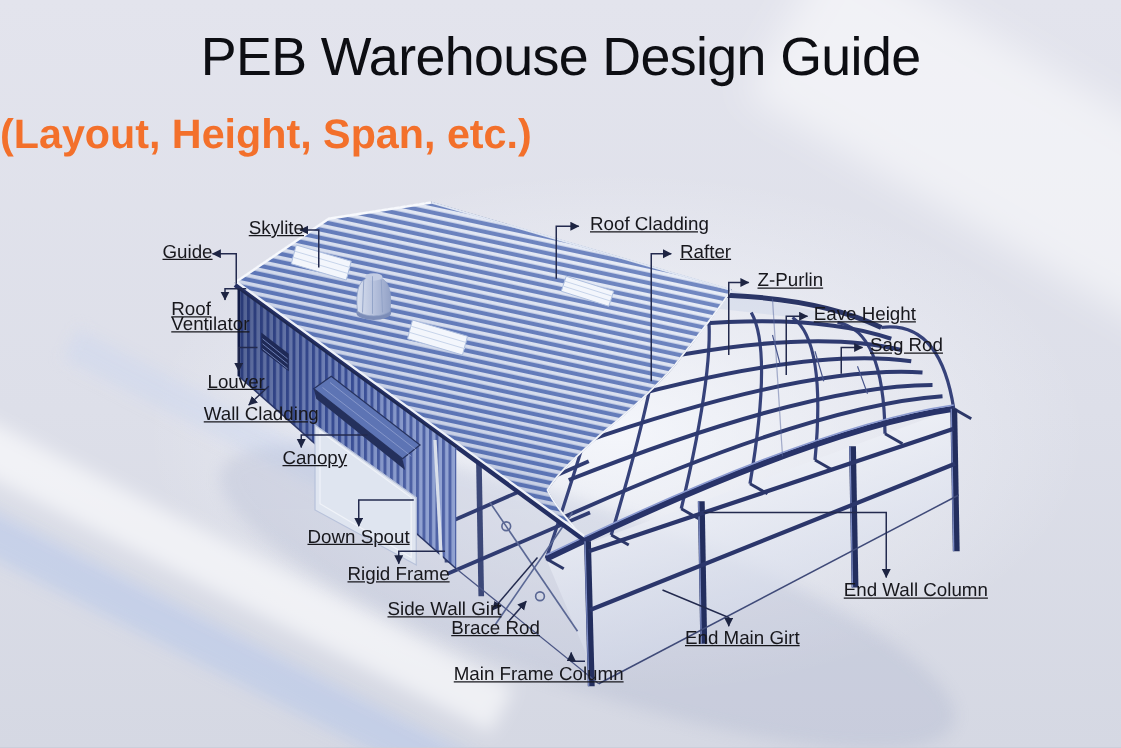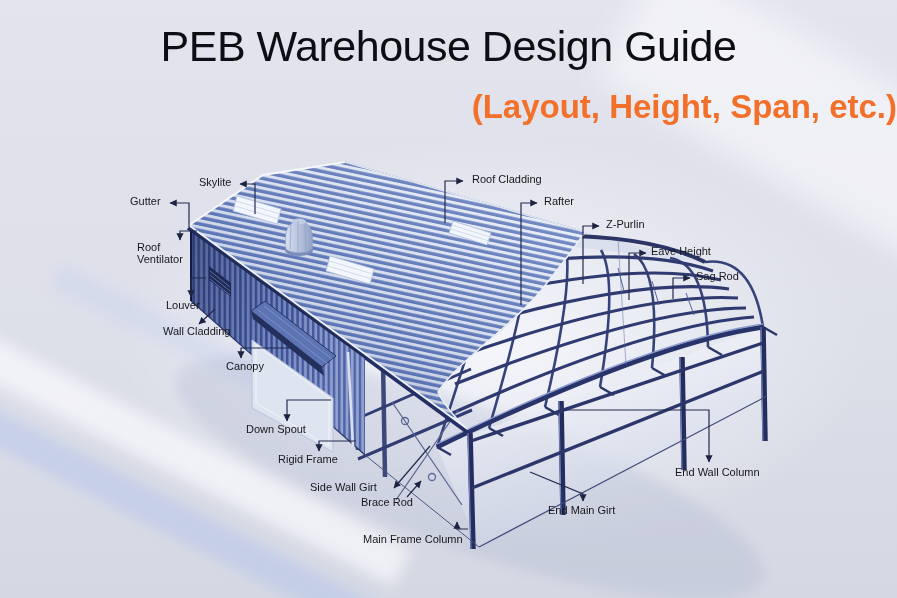--- a/index.html
+++ b/index.html
@@ -13,28 +13,28 @@
   .streak{position:absolute;pointer-events:none;}
   .s1{left:-90px;top:430px;width:520px;height:40px;transform:rotate(27deg);background:rgba(255,255,255,.6);filter:blur(7px);}
   .s2{left:-60px;top:500px;width:460px;height:34px;transform:rotate(27deg);background:rgba(175,195,235,.45);filter:blur(6px);}
   .s3{left:600px;top:60px;width:460px;height:140px;transform:rotate(30deg);background:rgba(255,255,255,.5);filter:blur(14px);}
   .s4{left:40px;top:330px;width:300px;height:26px;transform:rotate(27deg);background:rgba(200,212,240,.4);filter:blur(6px);}
   h1.title{
     position:absolute;left:0;top:22px;width:100%;margin:0;text-align:center;
     font-size:43px;font-weight:400;letter-spacing:-.5px;color:#0d0e13;
   }
   h2.subtitle{
-    position:absolute;left:0;top:88px;width:100%;margin:0;text-align:right;
+    position:absolute;left:0;top:88px;width:100%;margin:0;text-align:left;
     font-size:33px;font-weight:700;color:#f3702b;
   }
   .diagram{position:absolute;left:0;top:0;width:897px;height:598px;}
   svg.illu{position:absolute;left:0;top:0;}
   .lbl{
-    position:absolute;font-size:11px;line-height:11.5px;color:#17171c;
-    white-space:nowrap;font-weight:400;
+    position:absolute;font-size:15px;line-height:11.5px;color:#17171c;
+    white-space:nowrap;font-weight:400;text-decoration:underline;
   }
   .lbl.wrap{white-space:normal;width:54px;}
 </style>
 </head>
 <body>
 
 <div class="stage">
   <div class="streak s1"></div>
   <div class="streak s2"></div>
   <div class="streak s3"></div>
@@ -249,21 +249,21 @@
         <path d="M521,305 L521,203 L537,203" marker-end="url(#arr)"></path>
         <path d="M583,284 L583,226 L599,226" marker-end="url(#arr)"></path>
         <path d="M629,300 L629,253 L646,253" marker-end="url(#arr)"></path>
         <path d="M673,299 L673,278 L690,278" marker-end="url(#arr)"></path>
         <path d="M563,410 L709,410 L709,462" marker-end="url(#arr)"></path>
         <path d="M530,472 L583,494 L583,501" marker-end="url(#arr)"></path>
       </g>
     </svg>
 
     <div class="lbl" style="left:199px;top:177px">Skylite</div>
-    <div class="lbl" style="left:130px;top:196px">Gutter</div>
+    <div class="lbl" style="left:130px;top:196px">Guide</div>
     <div class="lbl wrap" style="left:137px;top:242px">Roof Ventilator</div>
     <div class="lbl" style="left:166px;top:300px">Louver</div>
     <div class="lbl" style="left:163px;top:326px">Wall Cladding</div>
     <div class="lbl" style="left:226px;top:361px">Canopy</div>
     <div class="lbl" style="left:246px;top:424px">Down Spout</div>
     <div class="lbl" style="left:278px;top:454px">Rigid Frame</div>
     <div class="lbl" style="left:310px;top:482px">Side Wall Girt</div>
     <div class="lbl" style="left:361px;top:497px">Brace Rod</div>
     <div class="lbl" style="left:363px;top:534px">Main Frame Column</div>
     <div class="lbl" style="left:472px;top:174px">Roof Cladding</div>

